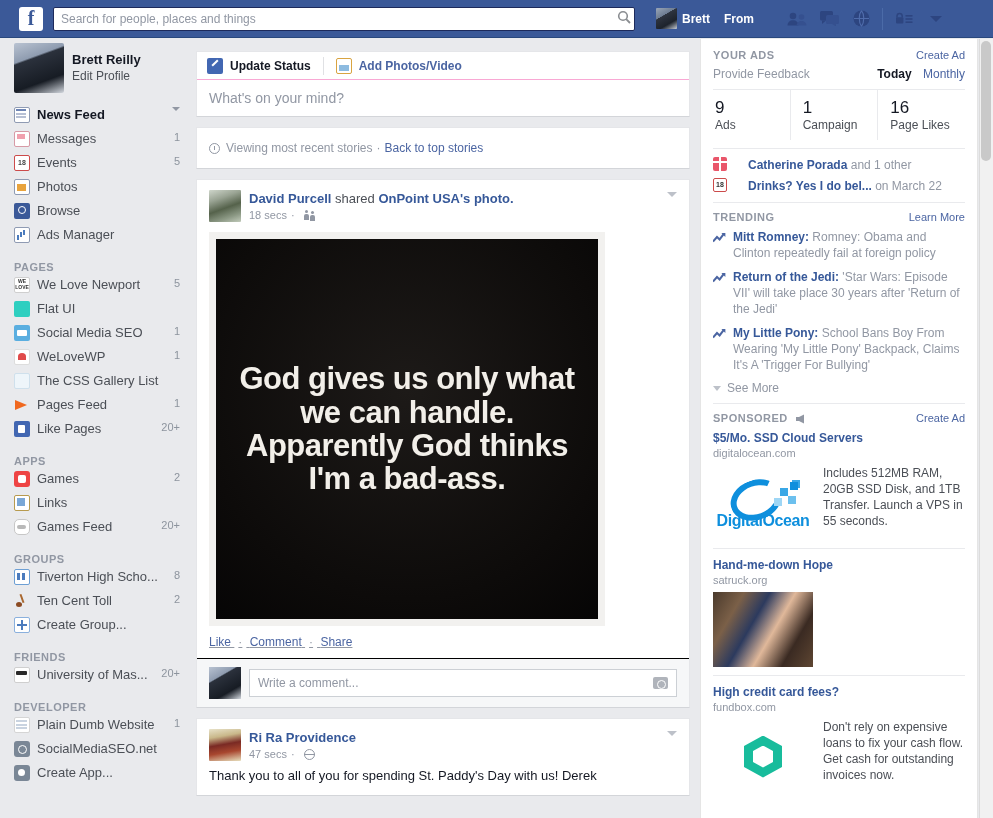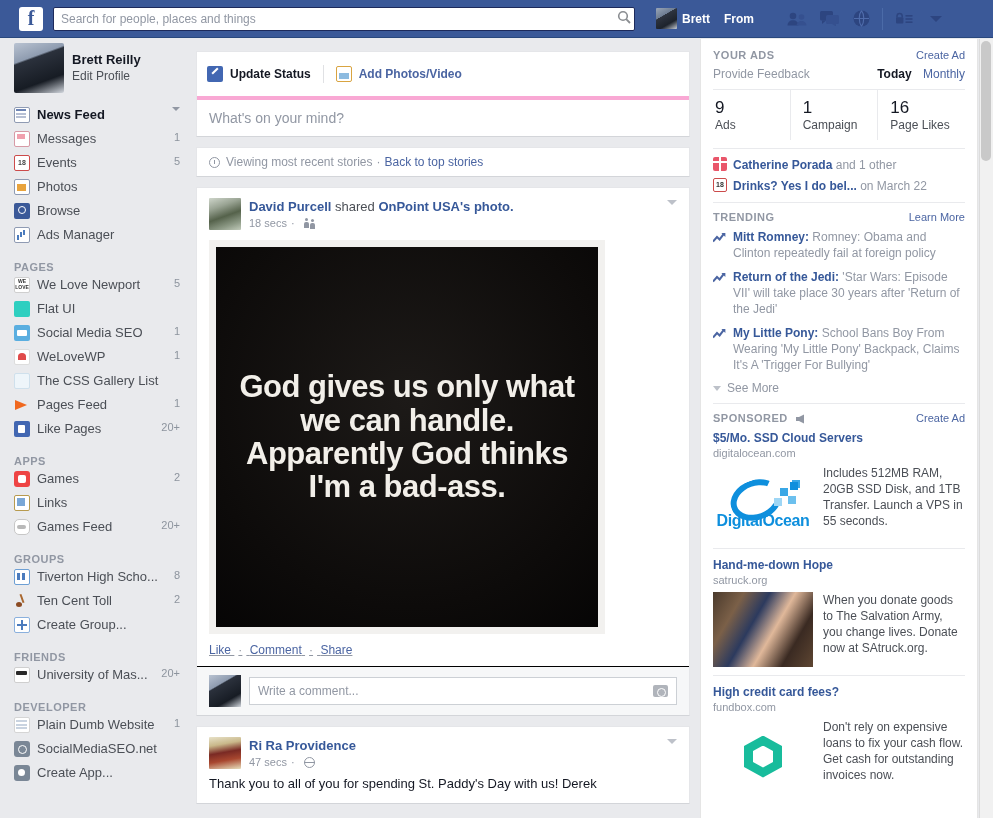--- a/index.html
+++ b/index.html
@@ -172,22 +172,22 @@
   .ic-dev3 { background:#7a8796; border-radius:3px; }
   .ic-dev3:after{content:"";position:absolute;left:4px;top:4px;width:7px;height:7px;background:#fff;border-radius:50%;}
 
   
   .card {
     background: #fff; border: 1px solid #e5e6e9;
     border-bottom-color: #d3d5d9;
     margin-bottom: 10px;
   }
   #composer-tabs {
-    display: flex; align-items: center; height: 48px;
-    padding: 0 10px; border-bottom: 4px solid #f9a8d4;
+    display: flex; align-items: center; height: 28px;
+    padding: 0 10px; border-bottom: 1px solid #f9a8d4;
   }
   .comp-tab { display: flex; align-items: center; cursor: pointer; height: 36px; }
   .comp-tab .lbl { font-weight: bold; font-size: 12px; color: #4b4f56; }
   .comp-tab.active .lbl { color: #141823; }
   .comp-tab.photos .lbl { color: #4b65a2; }
   .tab-sep { width: 1px; height: 18px; background: #e0e1e4; margin: 0 12px; }
   .pencil-ico {
     width: 16px; height: 16px; background: #4267b2; border-radius: 2px;
     margin-right: 7px; position: relative;
   }
@@ -199,21 +199,21 @@
     width: 16px; height: 16px; background: #fff; border: 1px solid #d9a441;
     border-radius: 2px; margin-right: 7px; position: relative;
   }
   .photo-ico:after {
     content:""; position:absolute; left:2px; top:6px; width:10px; height:6px;
     background:#8dbbe0;
   }
   #composer-body { height: 36px; display: flex; align-items: center; padding: 0 12px; }
   #composer-text { font-size: 14px; color: #9197a3; }
   #stories-bar {
-    display: flex; align-items: center; height: 28px; padding: 0 12px;
+    display: flex; align-items: center; height: 40px; padding: 0 12px;
     font-size: 12px; color: #9197a3;
   }
   .clock-ico {
     width: 11px; height: 11px; border: 1px solid #9197a3; border-radius: 50%;
     margin-right: 6px; position: relative; flex: 0 0 11px;
   }
   .clock-ico:after {
     content:""; position:absolute; left:4px; top:2px; width:1px; height:4px; background:#9197a3;
   }
   .link { color: #4b65a2; cursor: pointer; }
@@ -304,21 +304,21 @@
   .rc-feedback { font-size: 12px; color: #9197a3; cursor: pointer; }
   .rc-toggle { font-size: 12px; }
   .rc-toggle .on { font-weight: bold; color: #141823; margin-right: 8px; cursor: pointer; }
   .rc-toggle .off { color: #4b65a2; cursor: pointer; }
   .stats { display: flex; border-top: 1px solid #e9eaed; }
   .stat { flex: 1 1 0; padding: 8px 0 8px 12px; border-left: 1px solid #e9eaed; }
   .stat:first-child { border-left: 0; padding-left: 2px; }
   .stat-num { font-size: 17px; color: #141823; line-height: 20px; }
   .stat-lbl { font-size: 12px; color: #4b4f56; }
   .hr { height: 1px; background: #e9eaed; margin: 8px 0; }
-  .notif-row { display: flex; align-items: flex-start; margin-bottom: 5px; font-size: 12px; line-height: 16px; }
+  .notif-row { display: flex; align-items: flex-start; margin-bottom: 5px; font-size: 12px; line-height: 16px; gap: 15px; }
   .notif-ico { width: 14px; height: 14px; margin-right: 6px; flex: 0 0 14px; border-radius: 2px; position: relative; }
   .ic-gift { background: #e9566a; }
   .ic-gift:after { content:""; position:absolute; left:6px; top:0; width:2px; height:14px; background:#fff; }
   .ic-gift:before { content:""; position:absolute; left:0; top:4px; width:14px; height:2px; background:#fff; }
   .ic-cal { background:#fff; border:1px solid #cc4b4b; font-size:7px; text-align:center; line-height:12px; color:#333; font-weight:bold; }
   .notif-row b { color: #365899; font-weight: bold; cursor: pointer; }
   .notif-row .dim { color: #9197a3; font-weight: normal; }
   .trend-row { display: flex; align-items: flex-start; margin-bottom: 8px; font-size: 12px; line-height: 16px; }
   .trend-ico { width: 14px; height: 12px; margin-right: 6px; flex: 0 0 14px; margin-top: 2px; }
   .trend-row .topic { color: #365899; font-weight: bold; cursor: pointer; }
@@ -812,21 +812,20 @@
           <div class="spon-desc">Includes 512MB RAM, 20GB SSD Disk, and 1TB Transfer. Launch a VPS in 55 seconds.</div>
         </div>
       </div>
       <div class="hr"></div>
 
       <div>
         <div class="spon-title">Hand-me-down Hope</div>
         <div class="spon-url">satruck.org</div>
         <div class="spon-body">
           <div class="spon-img sa-photo"></div>
-          <div class="spon-desc">When you donate goods to The Salvation Army, you change lives. Donate now at SAtruck.org.</div>
         </div>
       </div>
       <div class="hr"></div>
 
       <div>
         <div class="spon-title">High credit card fees?</div>
         <div class="spon-url">fundbox.com</div>
         <div class="spon-body">
           <div class="spon-img">
             <div class="fb-hex">

